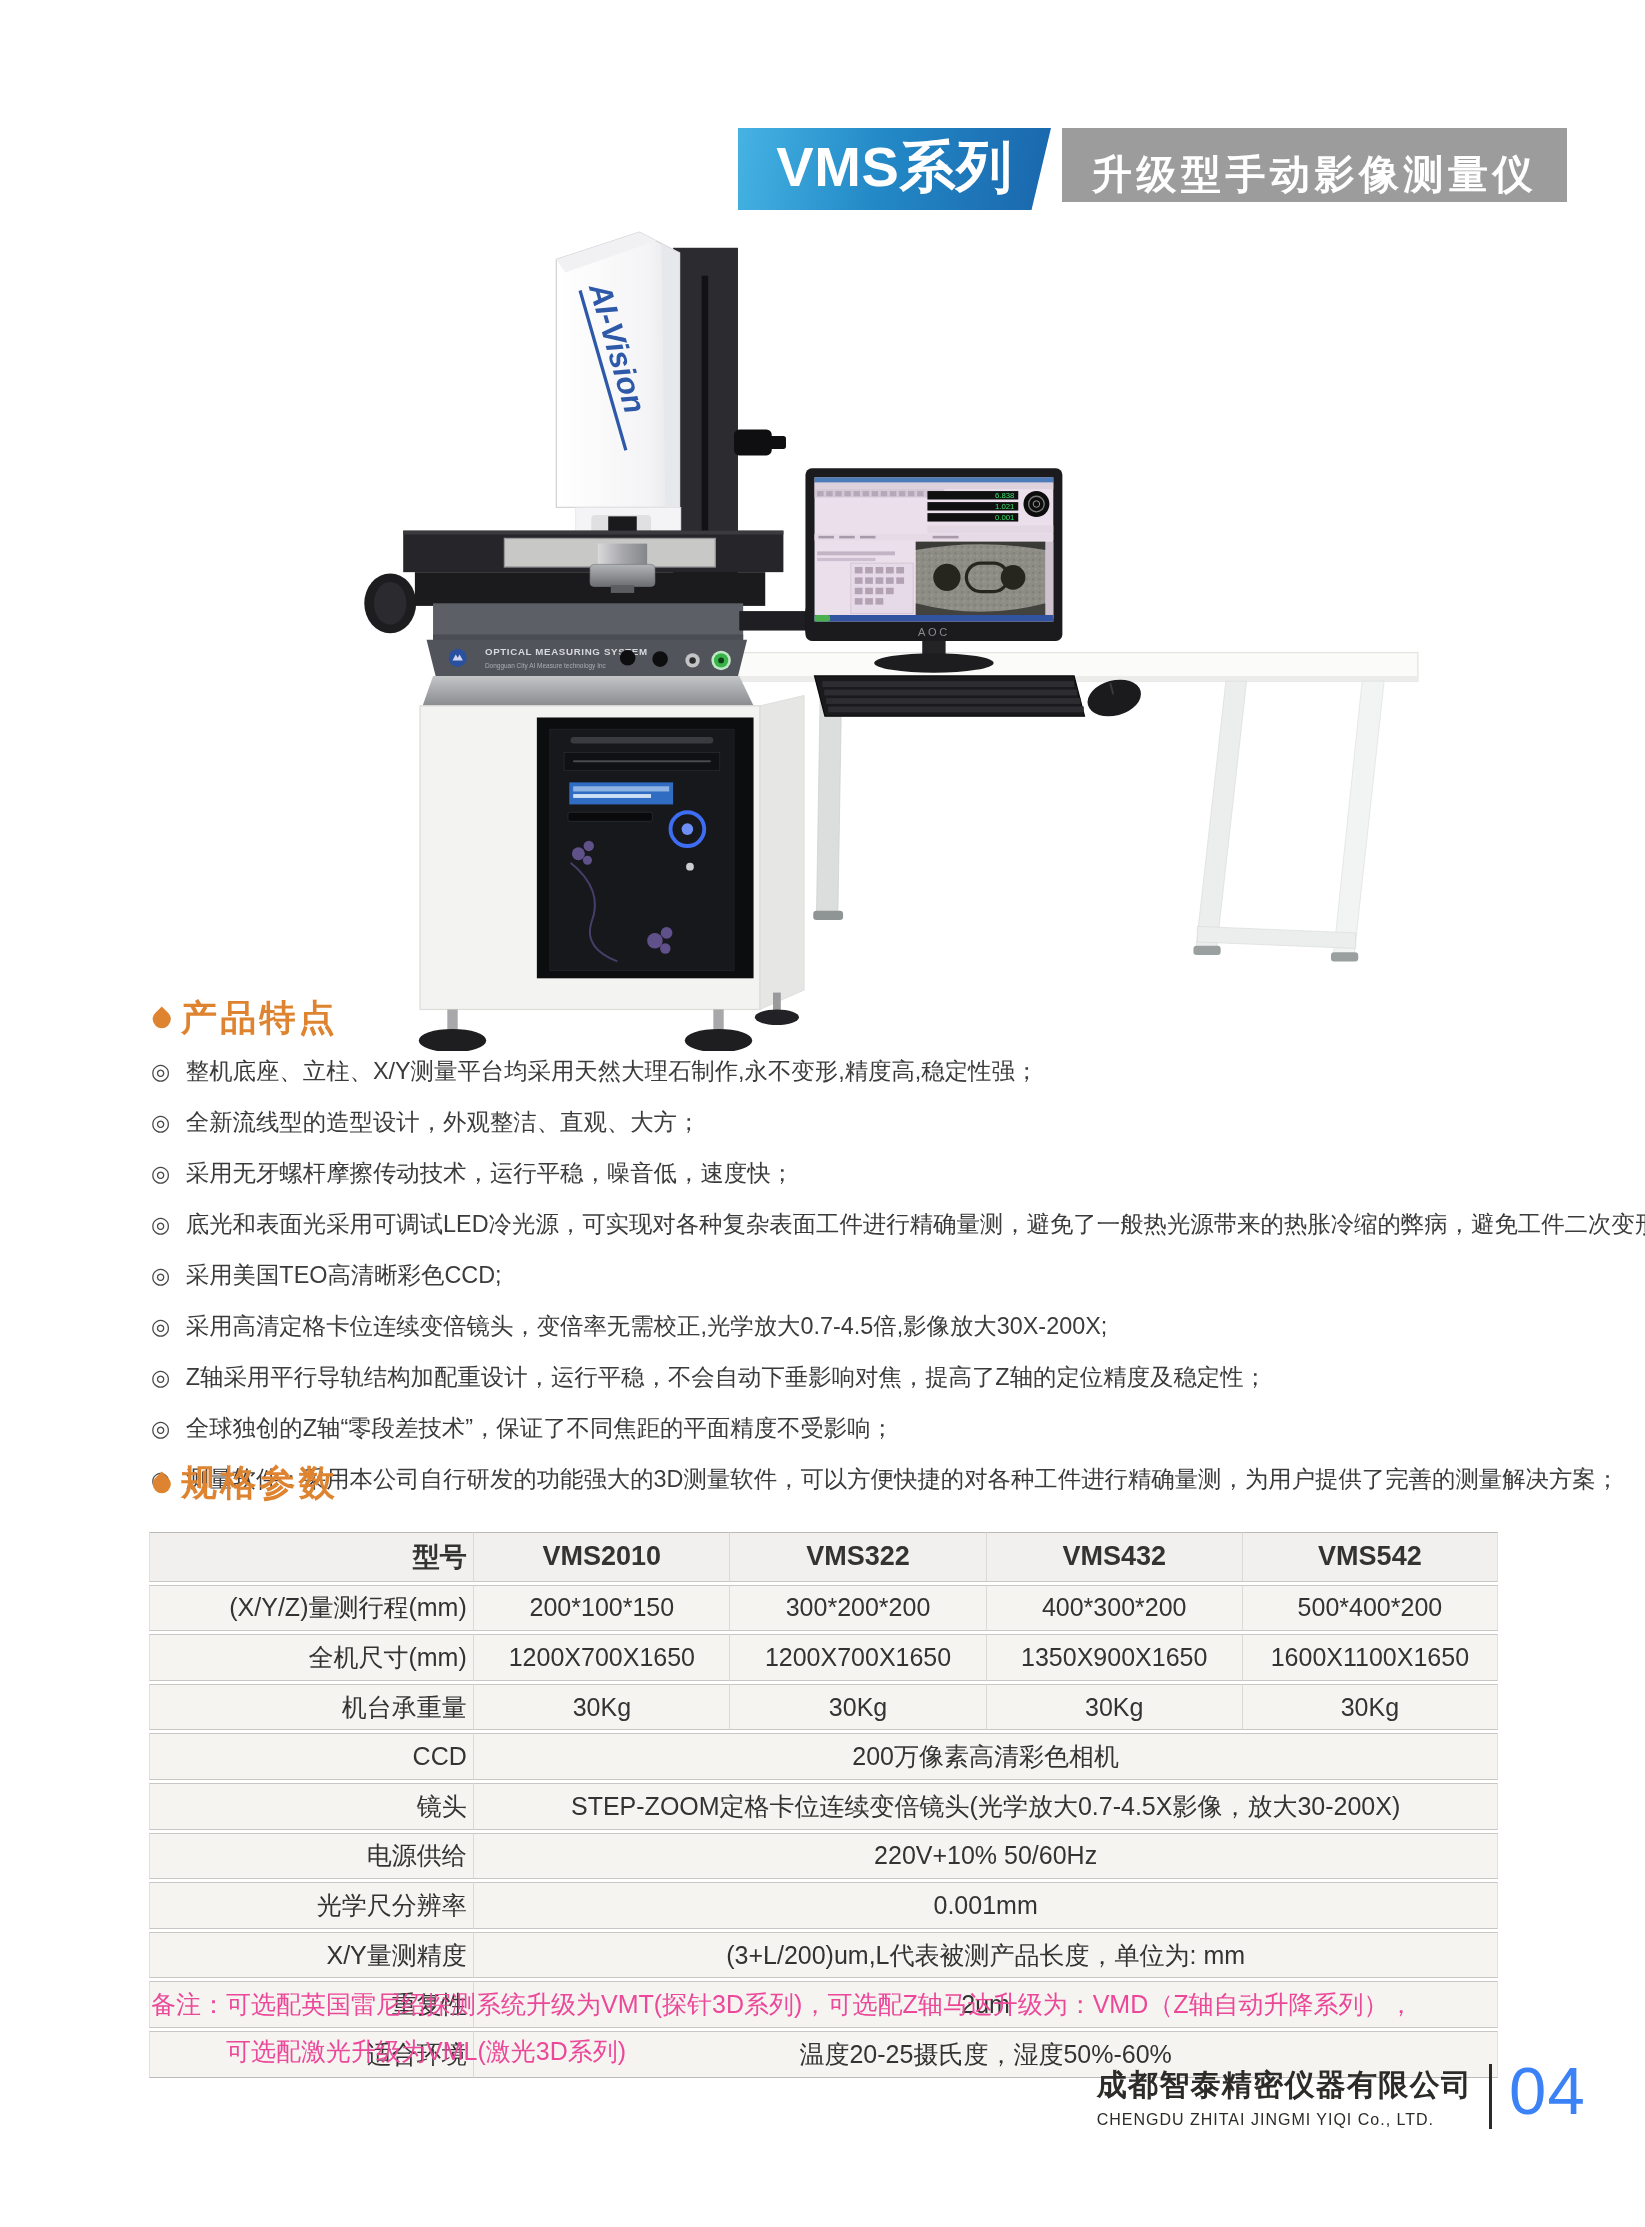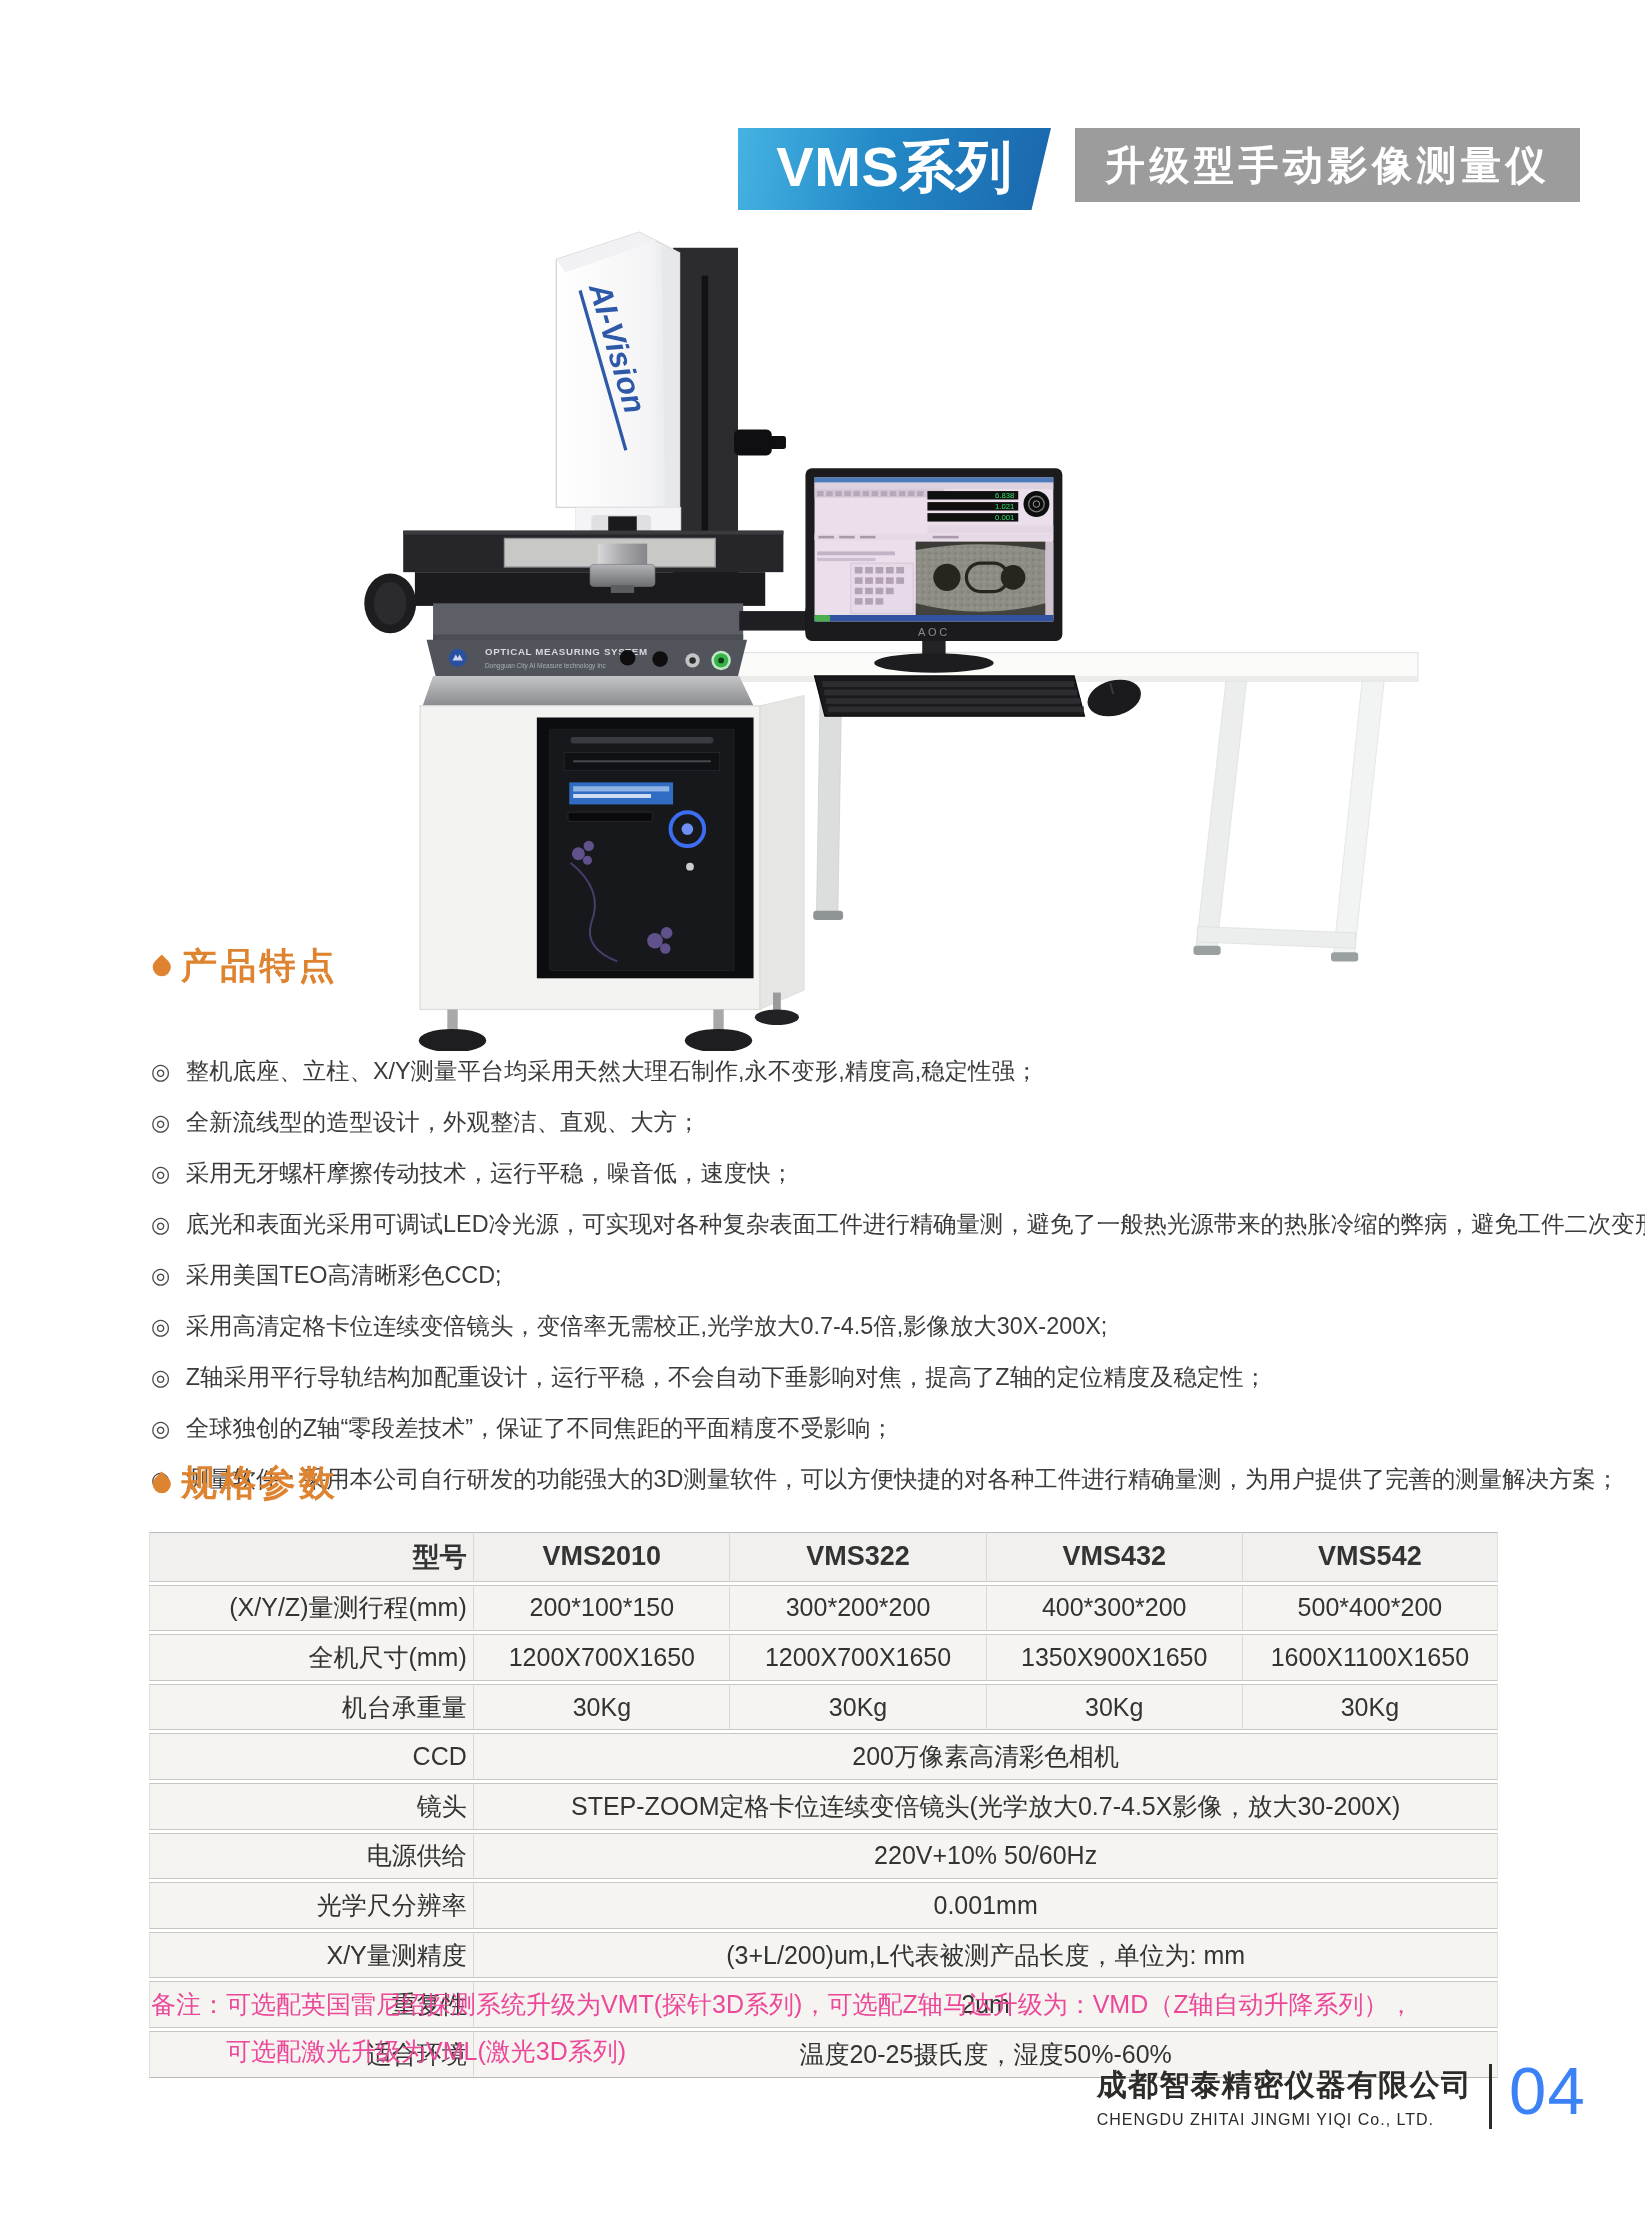--- a/index.html
+++ b/index.html
@@ -5,32 +5,32 @@
   html,body{margin:0;padding:0;}
   body{font-family:"Liberation Sans","DejaVu Sans",sans-serif;background:#ffffff;}
   .page{position:relative;width:1646px;height:2227px;background:#ffffff;overflow:hidden;}
 
   
   .banner{position:absolute;left:738px;top:128px;height:74px;display:flex;}
   .banner-blue{width:313px;height:82px;background:linear-gradient(100deg,#45b3e3 0%,#2389c7 45%,#1a66ac 100%);
     clip-path:polygon(0 0,100% 0,calc(100% - 19.5px) 100%,0 100%);
     display:flex;align-items:center;justify-content:center;}
   .banner-blue .t{color:#ffffff;font-size:56px;font-weight:bold;letter-spacing:0.6px;padding-bottom:2.6px;}
-  .banner-gray{margin-left:24px;width:505px;height:74px;background:#9c9c9c;
-    display:flex;align-items:center;justify-content:center;font-family:Liberation Serif, serif;}
+  .banner-gray{margin-left:11px;width:505px;height:74px;background:#9c9c9c;
+    display:flex;align-items:flex-end;justify-content:center;font-family:Liberation Serif, serif;}
   .banner-gray .t{color:#ffffff;font-size:40px;font-weight:bold;letter-spacing:4.5px;}
 
   
   .photo{position:absolute;left:350px;top:214px;width:1077px;height:837px;}
 
   
   .sec-head{position:absolute;display:flex;align-items:center;}
   .drop{width:17.5px;height:17.5px;background:#de8430;border-radius:0 50% 50% 50%;transform:rotate(45deg);margin:0 10.4px 0 5.2px;}
   .sec-title{font-size:36px;font-weight:bold;color:#de8430;letter-spacing:3.2px;}
-  #features-head{left:148px;top:942px;}
+  #features-head{left:148px;top:994px;}
   #specs-head{left:148px;top:1459px;}
 
   
   .feature-list{position:absolute;left:151px;top:1046px;margin:0;padding:0;list-style:none;}
   .feature-list li{display:flex;align-items:baseline;gap:15.6px;font-size:23.4px;color:#3b3b3b;
     line-height:50px;white-space:nowrap;}
   .feature-list .bullet{font-size:22px;color:#4a4a4a;}
 
   
   .spec-table{position:absolute;left:149px;top:1529px;width:1349px;border-collapse:separate;border-spacing:0 3.9px;table-layout:fixed;}

